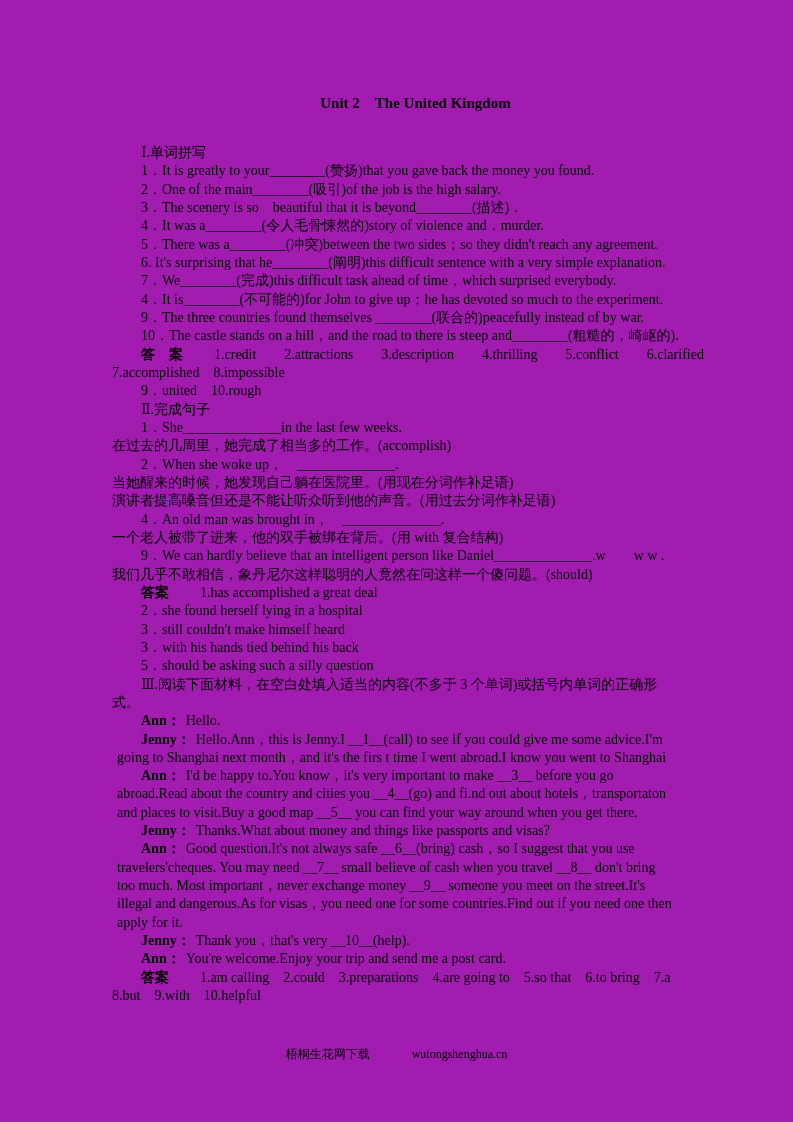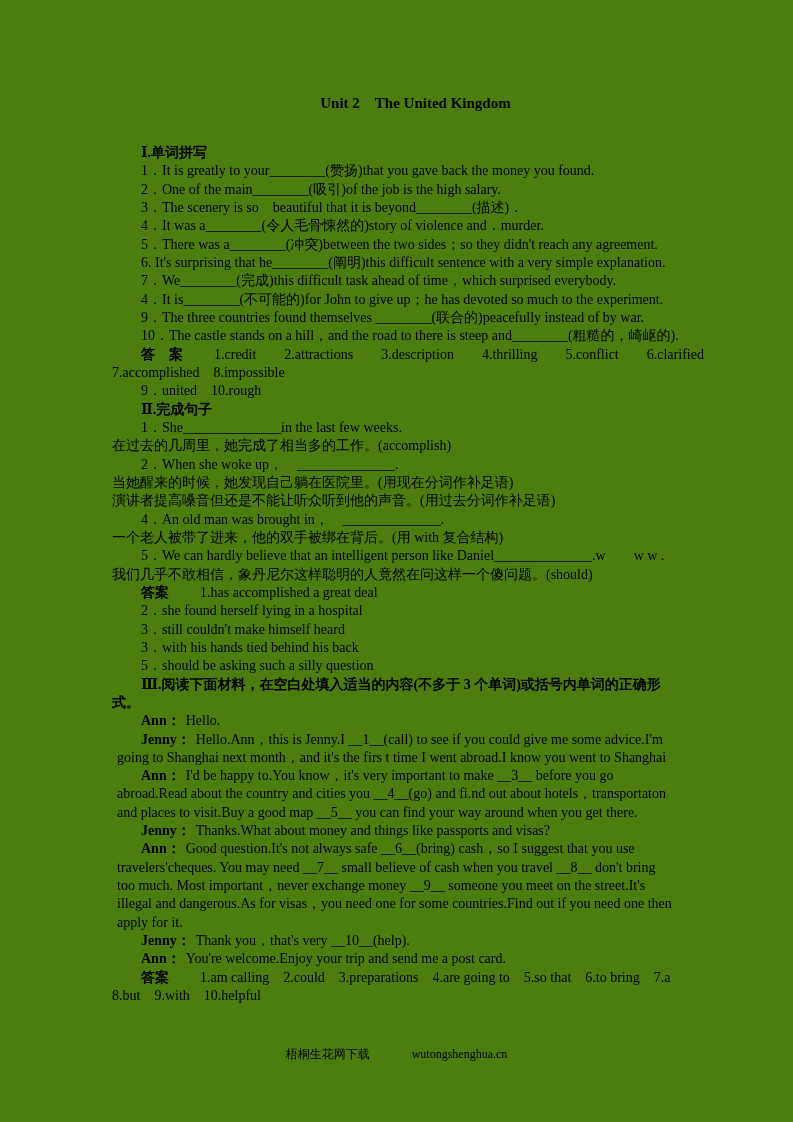--- a/index.html
+++ b/index.html
@@ -1,40 +1,40 @@
 <!DOCTYPE html>
 <html><head>
 <meta charset="utf-8">
 <style>
   html,body{margin:0;padding:0;background:#ffffff;}
   .page{
     position:relative;
     width:793px;height:1122px;
     box-sizing:border-box;
     padding:93px 74px 0 112px;
-    background:#4d7c0f;
+    background:#a21caf;
     color:#000;
     font-family:"Liberation Serif","DejaVu Serif",serif;
     font-size:14px;
     overflow:hidden;
   }
   .title{
     text-align:center;
     font-weight:bold;
     font-size:15px;
     line-height:20px;
     margin-bottom:31px;
     white-space:nowrap;
   }
   .line{
     line-height:18.33px;
     white-space:nowrap;
   }
   .ind{text-indent:29px;}
-  .bold{font-weight:bold;}
+  .bold{font-weight:normal;}
   .line b{font-weight:bold;}
   .dlg b{margin-right:5px;}
   .ans b{margin-right:17px;}
   .footer{
     position:absolute;
     left:0;right:0;
     top:1044px;
     text-align:center;
     font-size:12px;
     line-height:20px;
@@ -65,21 +65,21 @@
   <div class="line ind">9．united　10.rough</div>
 
   <div class="line ind bold">Ⅱ.完成句子</div>
   <div class="line ind">1．She______________in the last few weeks.</div>
   <div class="line">在过去的几周里，她完成了相当多的工作。(accomplish)</div>
   <div class="line ind">2．When she woke up，　______________.</div>
   <div class="line">当她醒来的时候，她发现自己躺在医院里。(用现在分词作补足语)</div>
   <div class="line">演讲者提高嗓音但还是不能让听众听到他的声音。(用过去分词作补足语)</div>
   <div class="line ind">4．An old man was brought in，　______________.</div>
   <div class="line">一个老人被带了进来，他的双手被绑在背后。(用 with 复合结构)</div>
-  <div class="line ind">5．We can hardly believe that an intelligent person like Daniel______________.w　　w w .</div>
+  <div class="line ind">9．We can hardly believe that an intelligent person like Daniel______________.w　　w w .</div>
   <div class="line">我们几乎不敢相信，象丹尼尔这样聪明的人竟然在问这样一个傻问题。(should)</div>
   <div class="line ind ans"><b>答案</b><span>　1.has accomplished a great deal</span></div>
   <div class="line ind">2．she found herself lying in a hospital</div>
   <div class="line ind">3．still couldn't make himself heard</div>
   <div class="line ind">3．with his hands tied behind his back</div>
   <div class="line ind">5．should be asking such a silly question</div>
 
   <div class="line ind bold">Ⅲ.阅读下面材料，在空白处填入适当的内容(不多于 3 个单词)或括号内单词的正确形</div>
   <div class="line bold">式。</div>
   <div class="line ind dlg"><b>Ann：</b><span>Hello.</span></div>

